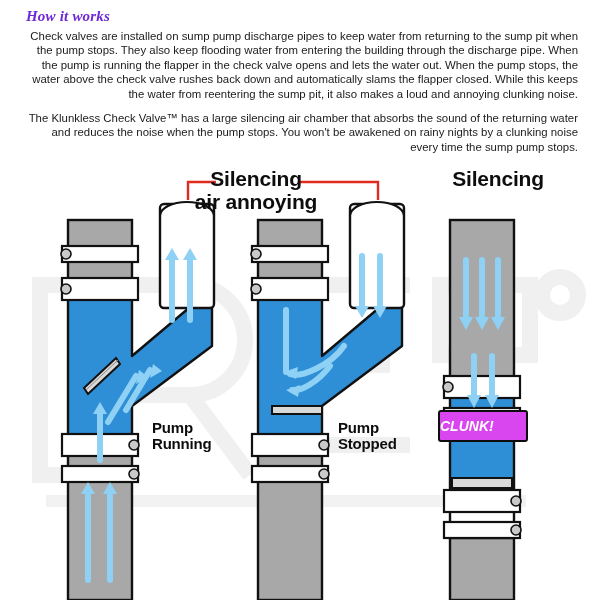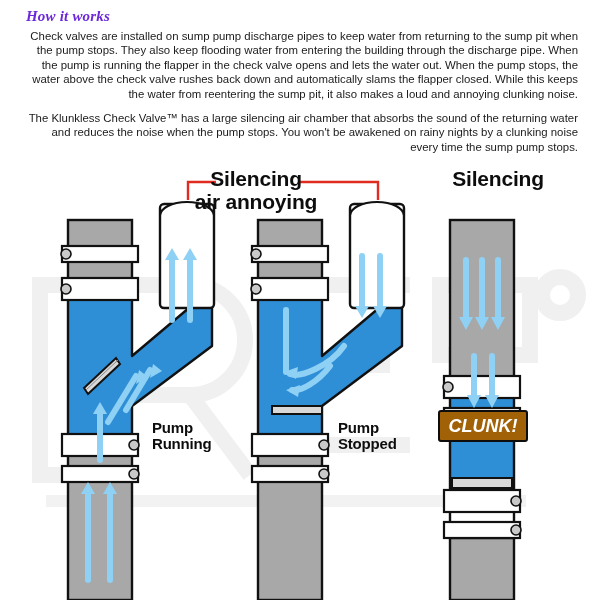--- a/index.html
+++ b/index.html
@@ -72,28 +72,27 @@
   .lbl-silencing { left: 176px; top: 8px; width: 160px; }
   .lbl-standard  { left: 418px; top: 8px; width: 160px; }
   .lbl-pump-running { left: 152px; top: 260px; width: 120px; text-align: left;}
   .lbl-pump-stopped { left: 338px; top: 260px; width: 120px; text-align: left;}
   .clunk {
     position: absolute;
     left: 438px;
     top: 250px;
     width: 86px;
     height: 28px;
-    background: #a16207;
+    background: #d946ef;
     border: 2px solid #0d0d0d;
     border-radius: 3px;
     color: #ffffff;
-    font-size: 18px;
+    font-size: 14px;
     font-weight: bold;
     line-height: 28px;
-    text-align: center;
     font-style: italic;
   }
   svg { display: block; }
 </style>
 </head>
 <body>
 
 <div id="page">
 
   <div class="text-block">

